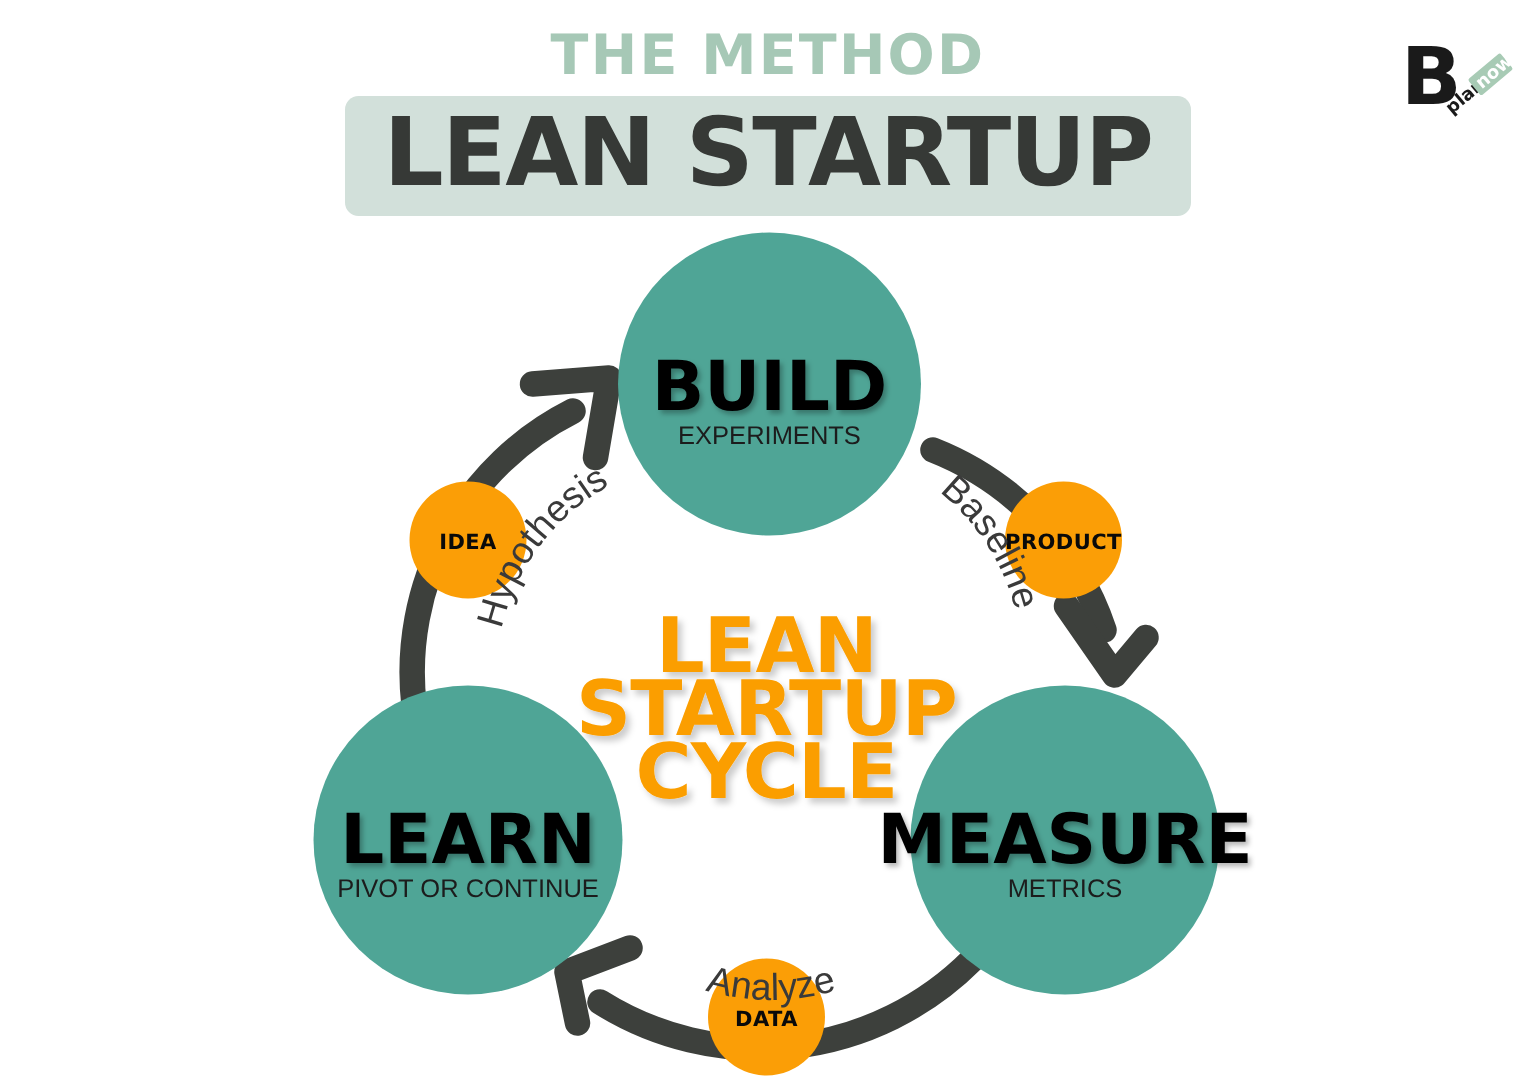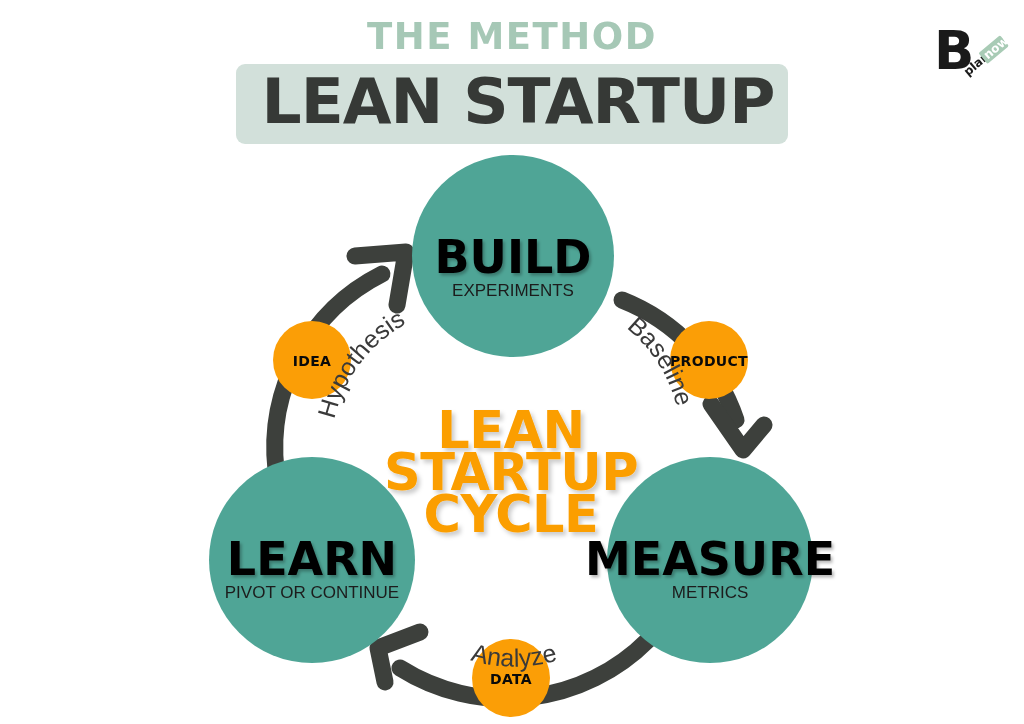--- a/index.html
+++ b/index.html
@@ -30,21 +30,21 @@
     letter-spacing: 1.5px;
     color: #A6C8B6;
     line-height: 1;
     margin: 0 0 9px 0;
     text-transform: uppercase;
   }
   #title-band {
     display: inline-block;
     background: #D2E0DA;
     border-radius: 9px;
-    padding: 6px 14px 10px 26px;
+    padding: 6px 26px 10px 26px;
   }
   #title {
     font-family: "DejaVu Sans", sans-serif;
     font-weight: bold;
     font-size: 63px;
     letter-spacing: -1px;
     color: #363936;
     line-height: 1.02;
     margin: 0;
     text-transform: uppercase;

